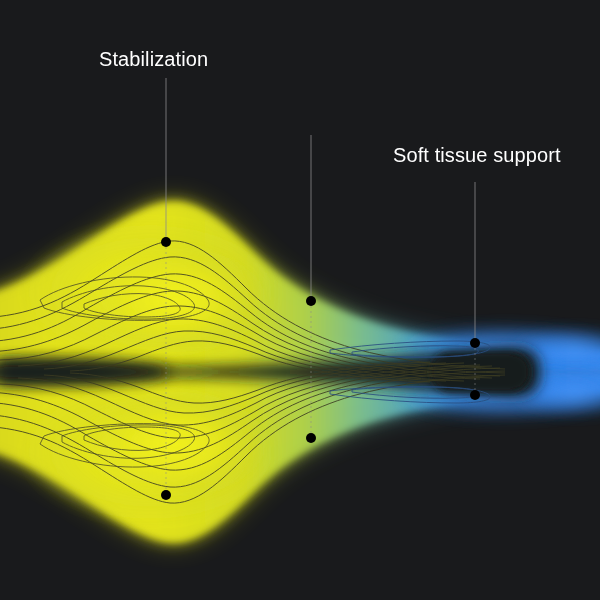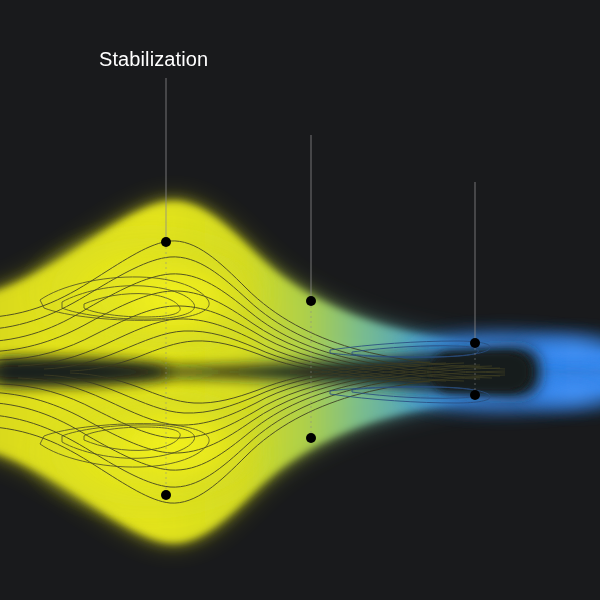--- a/index.html
+++ b/index.html
@@ -256,14 +256,15 @@
           <circle cx="475" cy="343" r="5" fill="#000000"></circle>
           <circle cx="475" cy="395" r="5" fill="#000000"></circle>
         </g>
       </g>
 
   </svg>
 
   <div class="ann-label" style="left:99px; top:48px;">Stabilization</div>
 
 
+  <div class="ann-label" style="left:393px; top:144px;">Soft tissue support</div>
 
 </div>
 
 </body></html>

